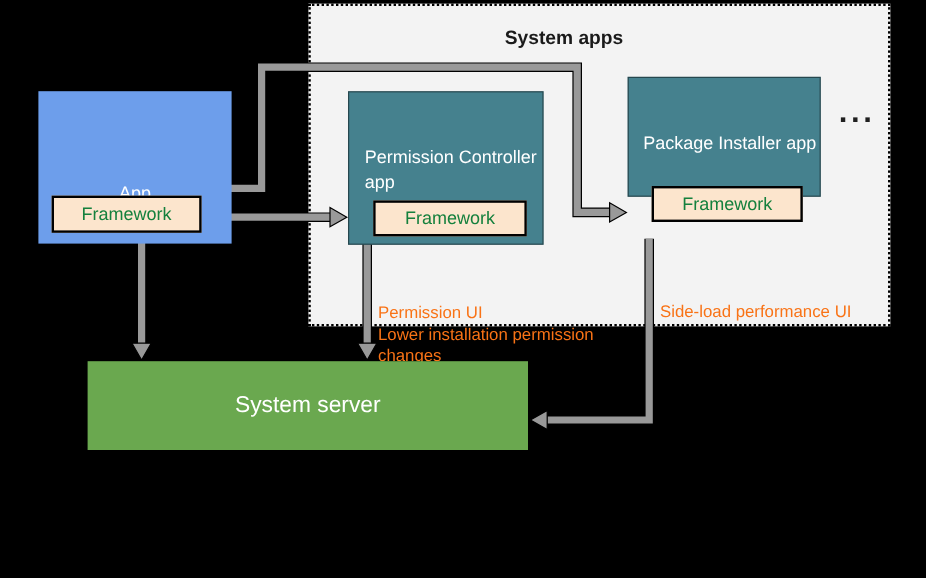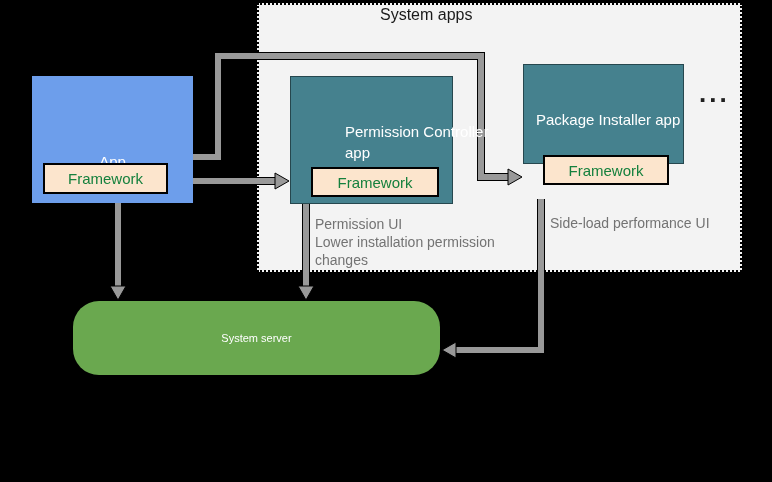--- a/index.html
+++ b/index.html
@@ -26,25 +26,26 @@
   .abs { position: absolute; }
 
   
   #system-apps-container {
     left: 257px; top: 3px;
     width: 485px; height: 269px;
     background: var(--container_bg);
     border: 2px dotted #000000;
   }
   #system-apps-title {
-    left: 380px; top: 6px;
+    left: 380px; top: 24px;
     width: 180px;
-    text-align: left;
+    text-align: center;
     font-size: 16px;
     color: var(--text_dark);
+    font-weight: bold;
   }
   #ellipsis {
     left: 699px; top: 78px;
     font-size: 26px;
     font-weight: bold;
     letter-spacing: 3px;
     color: #1f1f1f;
   }
 
   
@@ -70,21 +71,21 @@
     margin-top: 23px;
   }
   .teal-box {
     background: var(--teal);
     border: 1px solid rgba(0,0,0,0.45);
   }
   #permission-controller-box {
     left: 290px; top: 76px;
     width: 163px; height: 128px;
   }
-  #pc-label { left: 13px; top: 44px; width: 145px; line-height: 21px; margin-left: 41px; }
+  #pc-label { left: 13px; top: 44px; width: 145px; line-height: 21px; }
   #package-installer-box {
     left: 523px; top: 64px;
     width: 161px; height: 100px;
   }
   #pi-label { left: 12px; top: 44px; width: 150px; line-height: 21px; }
 
   .framework-box {
     position: absolute;
     background: var(--cream);
     border: 2px solid #000000;
@@ -95,36 +96,36 @@
     justify-content: center;
   }
   #app-framework { left: 11px; top: 87px; width: 125px; height: 31px; }
   #pc-framework { left: 20px; top: 90px; width: 128px; height: 30px; }
   #pi-framework { left: 19px; top: 90px; width: 126px; height: 30px; }
 
   
   .note {
     font-size: 14px;
     line-height: 18px;
-    color: #737373;
+    color: #f97316;
+    margin-top: 36px;
   }
   #pc-notes { left: 315px; top: 215px; width: 215px; }
   #pi-note { left: 550px; top: 214px; width: 175px; }
 
   
   #system-server-box {
     left: 73px; top: 301px;
     width: 367px; height: 74px;
     background: var(--green);
     color: var(--text_light);
-    font-size: 11px;
+    font-size: 19px;
     display: flex;
     align-items: center;
     justify-content: center;
-    border-radius: 26px;
   }
 </style>
 </head>
 <body>
 
 <div id="stage">
 
   <div id="system-apps-container" class="abs"></div>
 
   <div id="system-apps-title" class="abs">System apps</div>

